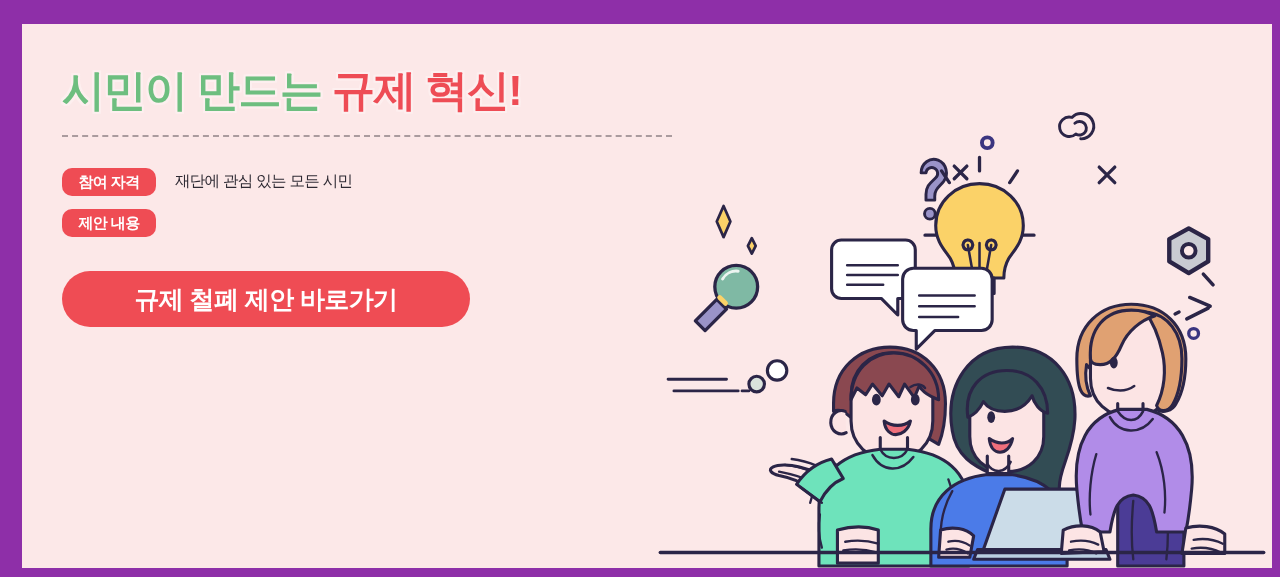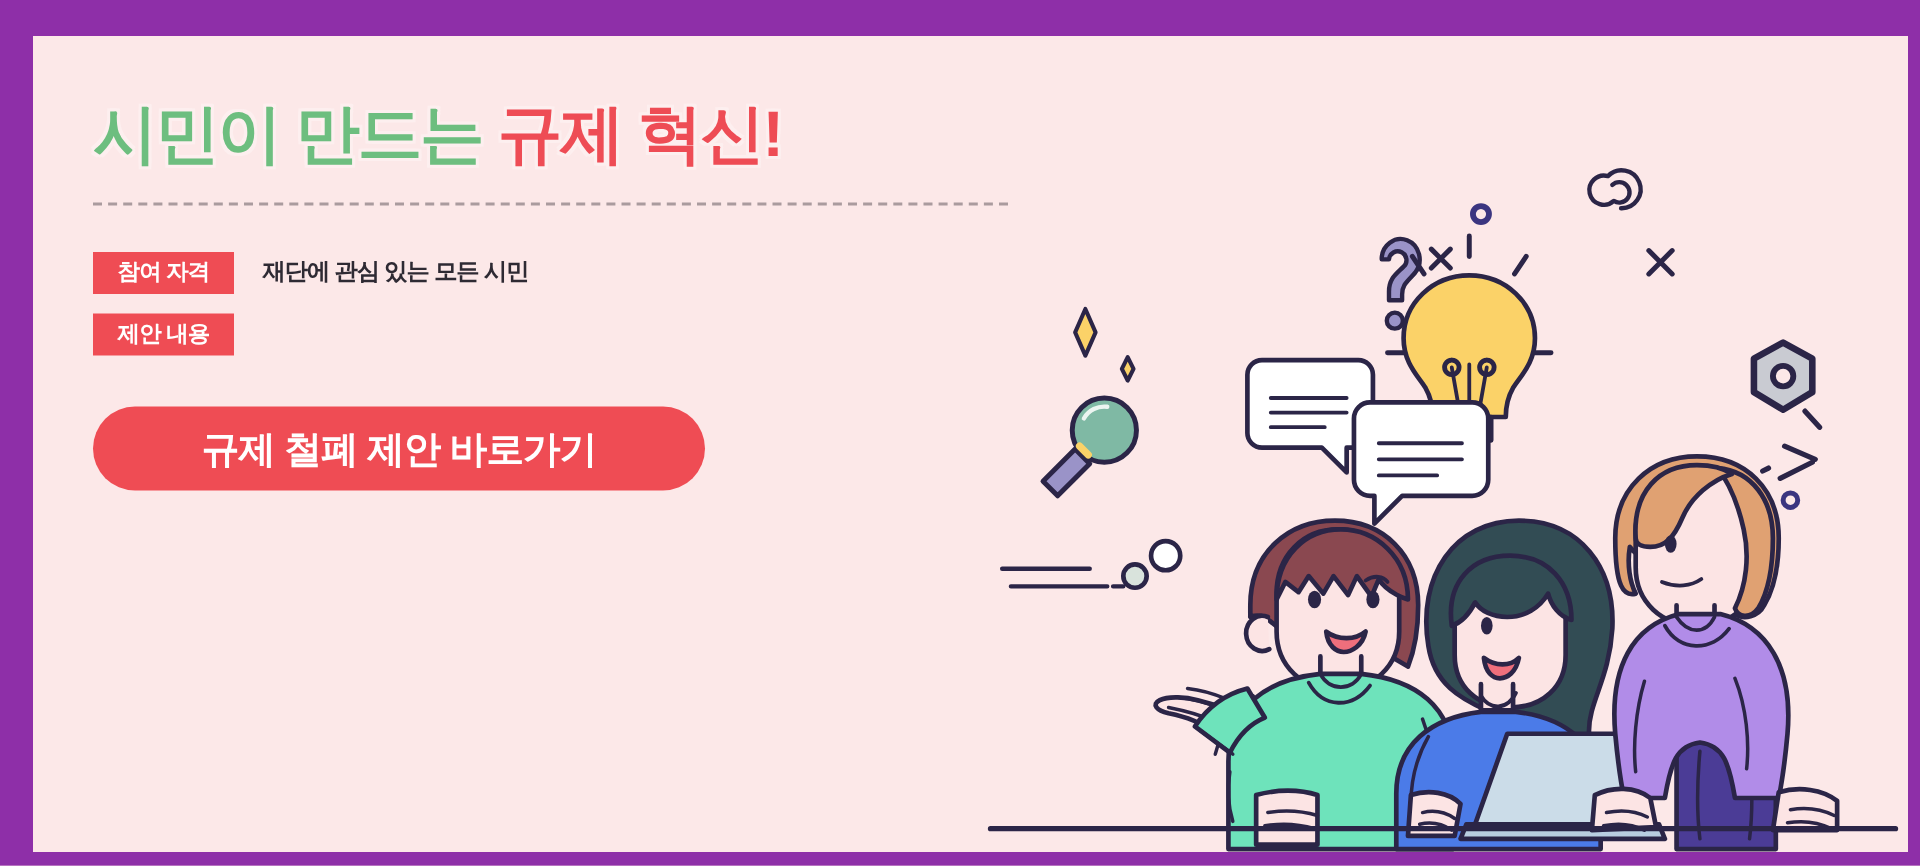--- a/index.html
+++ b/index.html
@@ -73,25 +73,26 @@
   .badge {
     background: #EF4C54;
     color: #ffffff;
     font-size: 15px;
     font-weight: 700;
     letter-spacing: -0.6px;
     padding: 5px 11px 6px;
     min-width: 94px;
     text-align: center;
     line-height: 1.15;
+    border-radius: 10px;
   }
   .info-text {
     margin-left: 19px;
     font-size: 15.5px;
-    font-weight: 700;
+    font-weight: 400;
     color: #2E2A33;
     letter-spacing: -0.7px;
     white-space: nowrap;
   }
 
   #cta {
     margin-top: 21px;
     display: inline-flex;
     align-items: center;
     justify-content: center;

